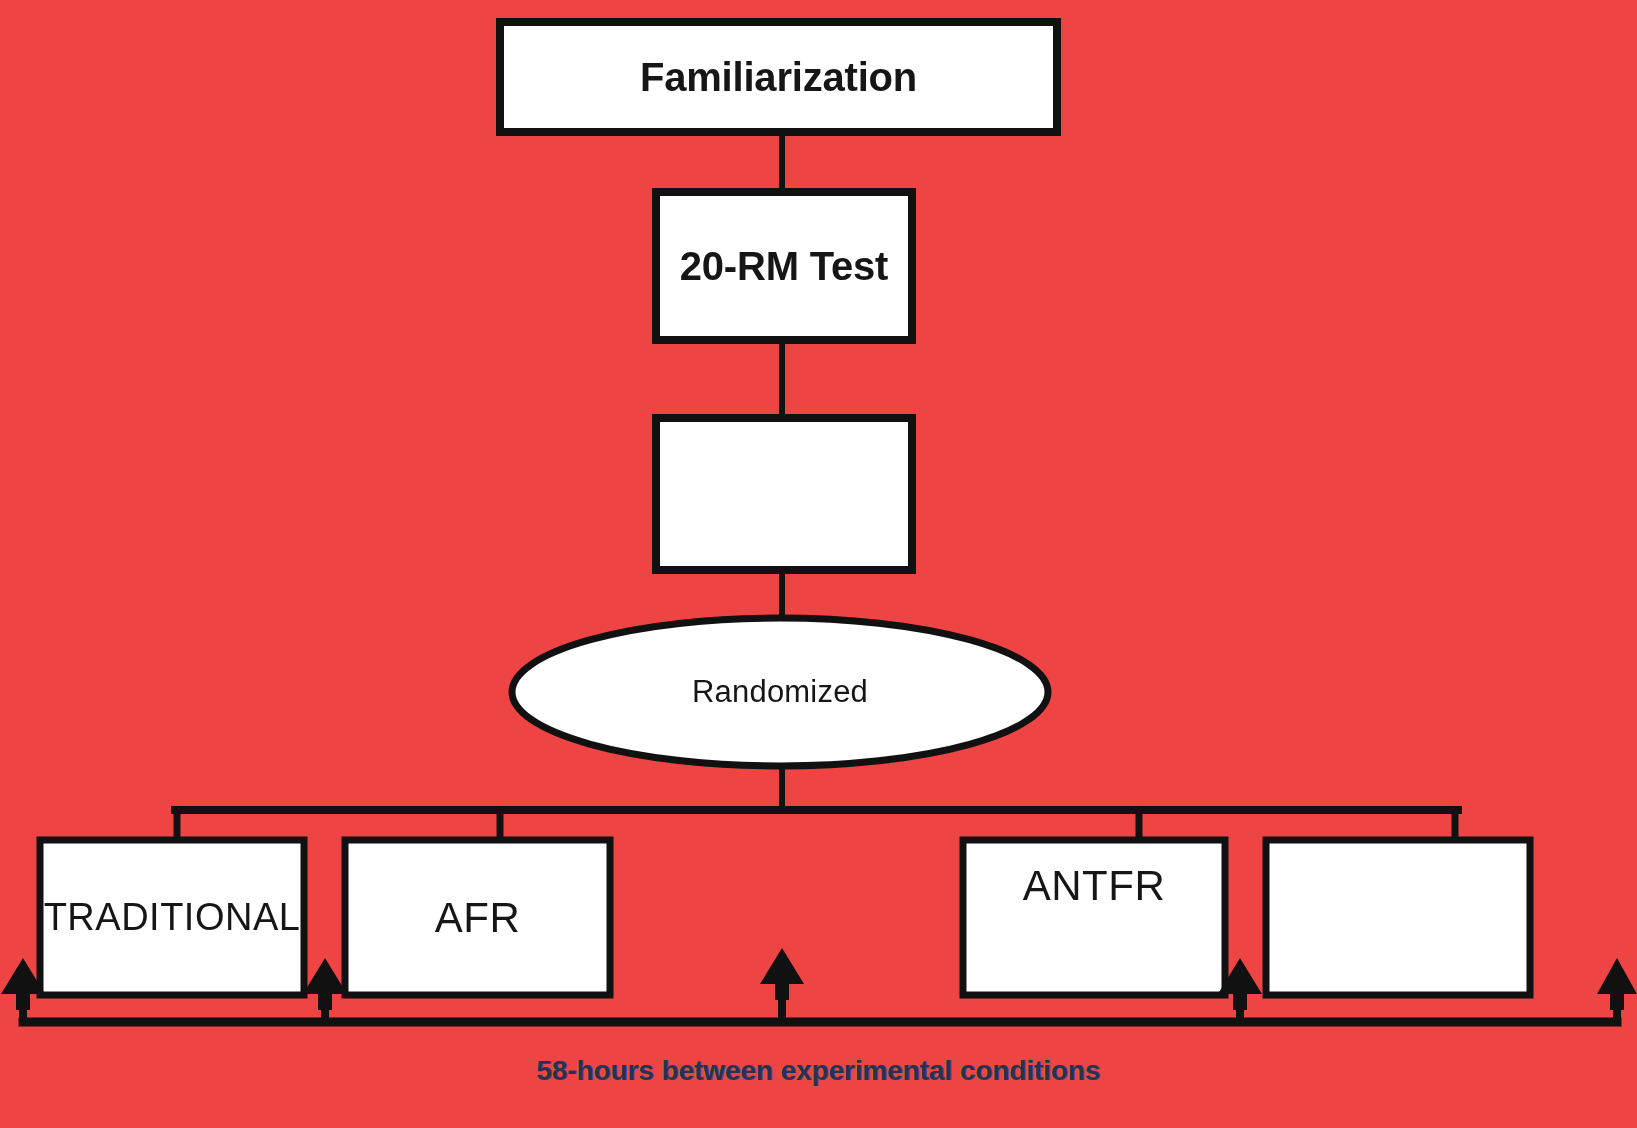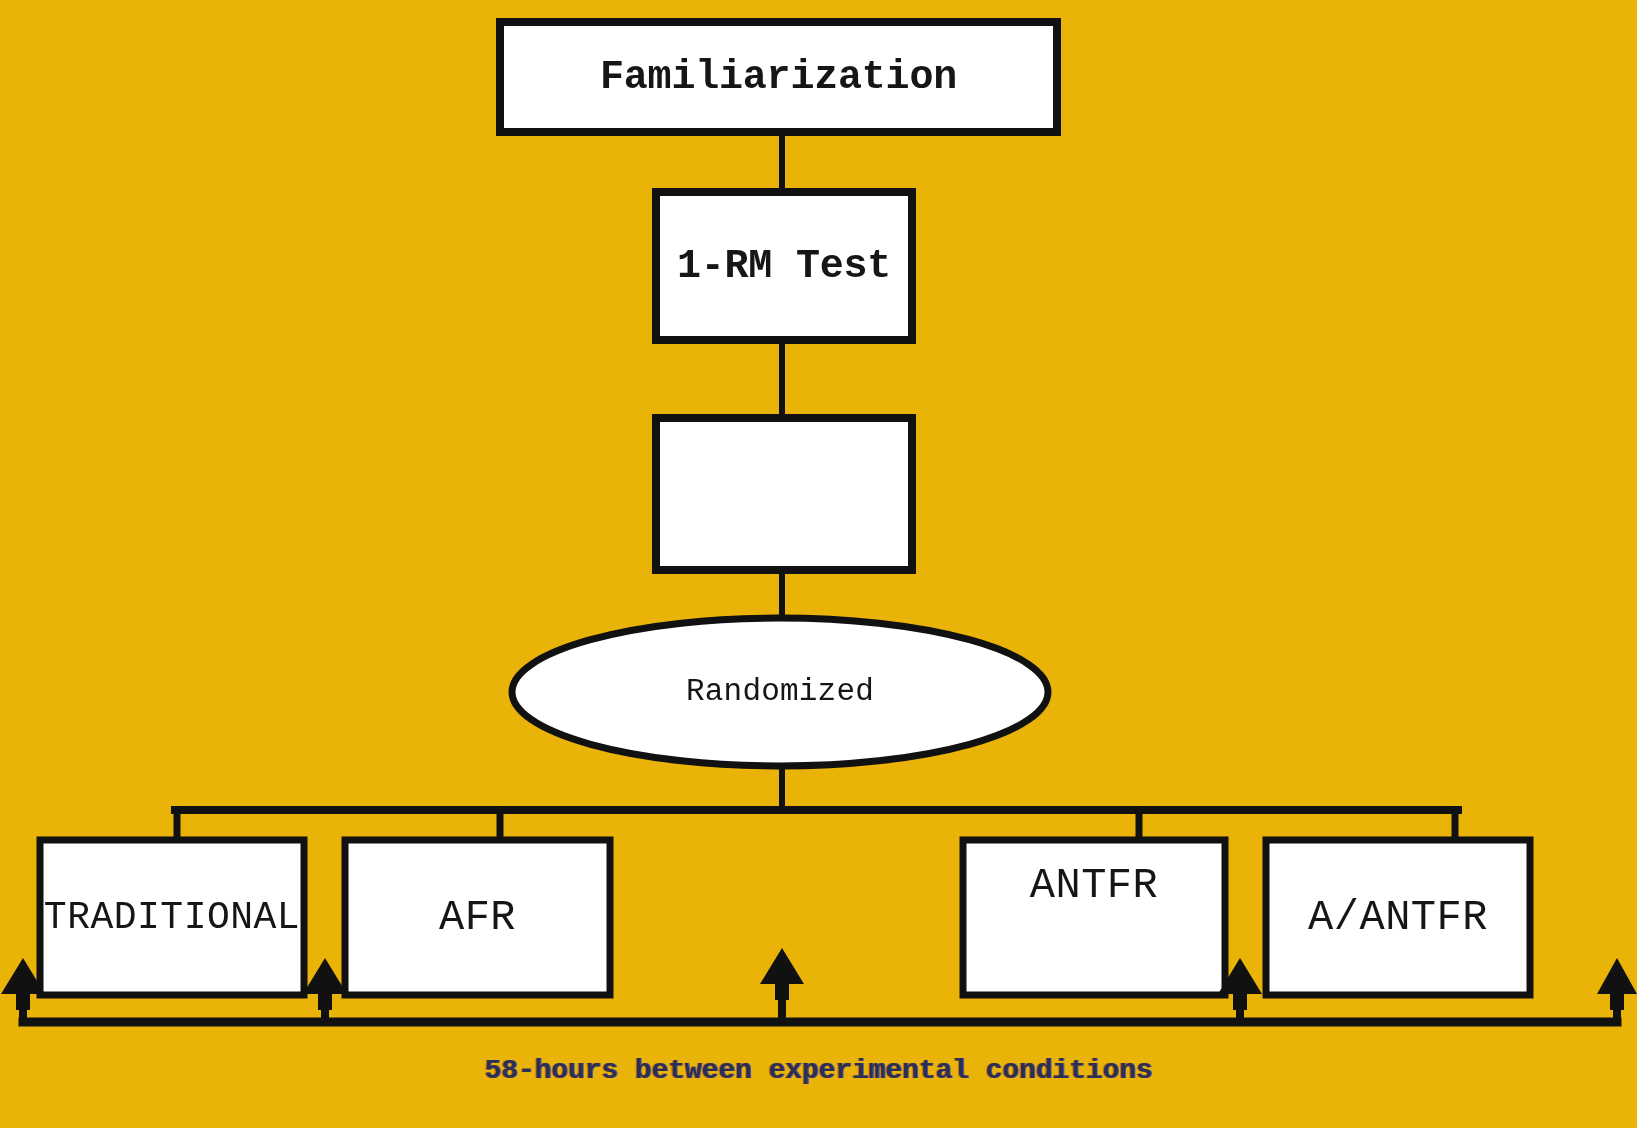--- a/index.html
+++ b/index.html
@@ -8,23 +8,22 @@
     padding: 0;
     background: #ffffff;
   }
   body {
     font-family: "Liberation Sans", sans-serif;
   }
   #canvas {
     position: relative;
     width: 1637px;
     height: 1128px;
-    background: #eab308;
+    background: #ef4444;
     overflow: hidden;
-    font-family: Liberation Mono, monospace;
   }
   #flow-svg {
     position: absolute;
     left: 0;
     top: 0;
     width: 1637px;
     height: 1128px;
     display: block;
   }
   .node-text {
@@ -113,30 +112,29 @@
       <polygon points="23,958 45,994 30,994 30,1010 16,1010 16,994 1,994"></polygon>
       <polygon points="325,958 347,994 332,994 332,1010 318,1010 318,994 303,994"></polygon>
       <polygon points="782,948 804,984 789,984 789,1000 775,1000 775,984 760,984"></polygon>
       <polygon points="1240,958 1262,994 1247,994 1247,1010 1233,1010 1233,994 1218,994"></polygon>
       <polygon points="1617,958 1637,994 1624,994 1624,1010 1610,1010 1610,994 1597,994"></polygon>
     </g>
   </svg>
 
   <div class="node-text box-label-bold" style="left:500px; top:22px; width:557px; height:110px;">Familiarization</div>
 
-  <div class="node-text box-label-bold" style="left:656px; top:192px; width:256px; height:148px;">1-RM Test</div>
+  <div class="node-text box-label-bold" style="left:656px; top:192px; width:256px; height:148px;">20-RM Test</div>
 
 
   <div class="node-text ellipse-label" style="left:512px; top:618px; width:536px; height:148px; flex-direction:row;">
     <span>Randomized</span>
   </div>
 
   <div class="node-text box-label-plain" style="left:40px; top:840px; width:264px; height:155px; font-size:38px;">TRADITIONAL</div>
 
   <div class="node-text box-label-plain" style="left:345px; top:840px; width:265px; height:155px;">AFR</div>
 
   <div class="node-text box-label-plain" style="left:963px; top:808px; width:262px; height:155px;">ANTFR</div>
 
-  <div class="node-text box-label-plain" style="left:1266px; top:840px; width:264px; height:155px;">A/ANTFR</div>
 
   <div class="caption-text">58-hours between experimental conditions</div>
 
 </div>
 
 </body></html>

